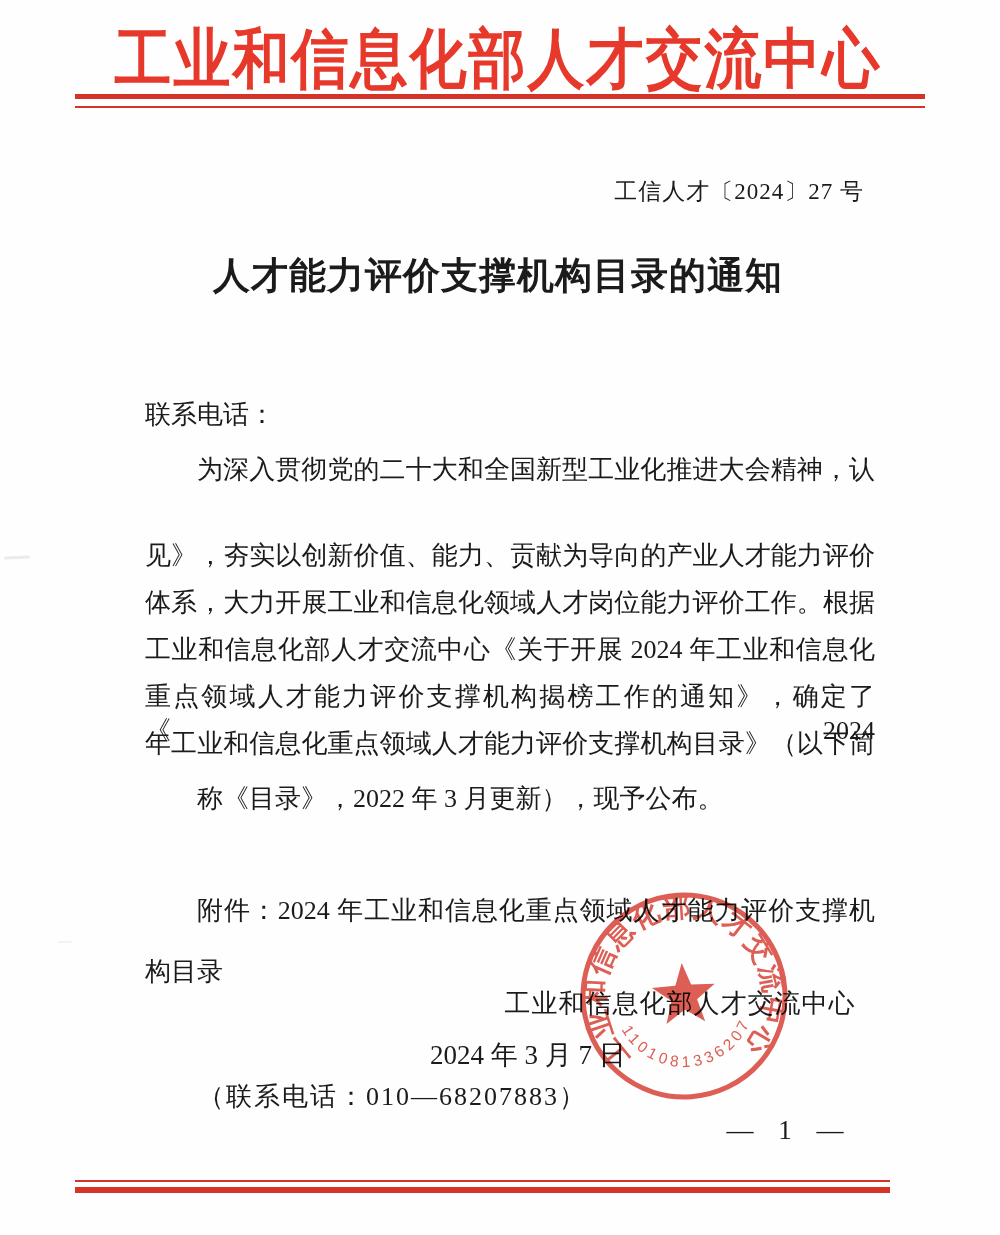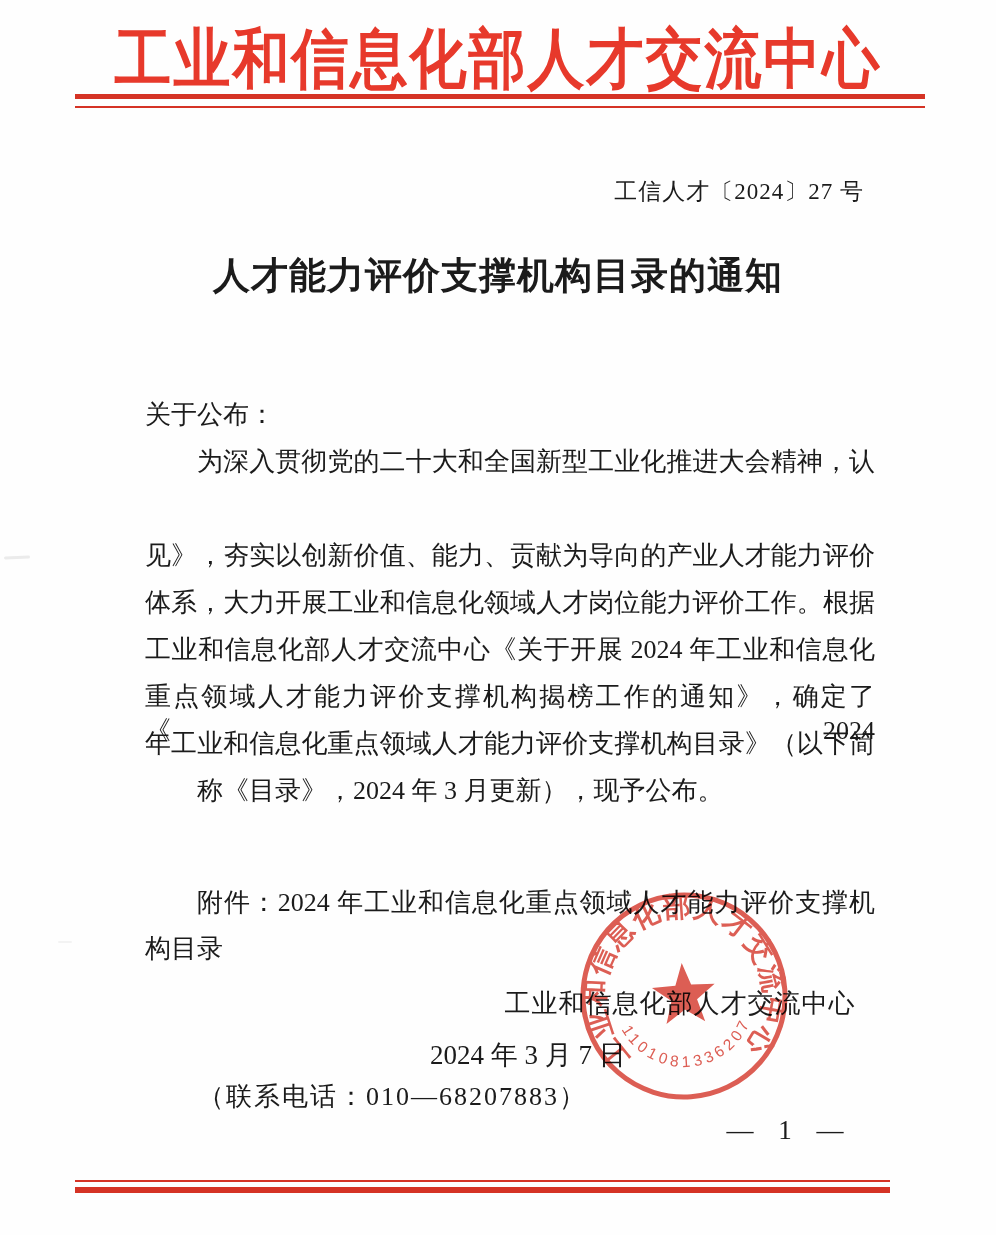--- a/index.html
+++ b/index.html
@@ -24,21 +24,21 @@
   .doc-title{
     position:absolute;top:251px;left:0;width:100%;text-align:center;
     font-weight:bold;font-size:37px;line-height:50px;letter-spacing:1px;
   }
   
   .bodyline{
     position:absolute;left:145px;width:730px;box-sizing:border-box;
     font-size:26px;line-height:34px;white-space:nowrap;
   }
   .jline{white-space:normal;text-align:justify;text-align-last:justify;}
-  .indent{padding-left:52px;}
+  .indent{padding-left:52px;margin-top:8px;}
   
   .sign-org{position:absolute;top:986px;left:430px;width:500px;text-align:center;font-size:26px;letter-spacing:1px;}
   .sign-date{position:absolute;top:1037px;left:430px;width:500px;text-align:left;font-size:27px;}
   .contact{position:absolute;top:1079px;left:198px;font-size:26px;letter-spacing:2px;}
   .pageno{position:absolute;top:1115px;left:700px;width:170px;text-align:center;font-size:27px;word-spacing:18px;}
   
   .seal{
     position:absolute;left:577px;top:889px;width:214px;height:214px;
     mix-blend-mode:multiply;opacity:0.88;transform:rotate(-4deg);pointer-events:none;
   }
@@ -59,33 +59,33 @@
 
   <div class="rule rule-top-thick"></div>
   <div class="rule rule-top-thin"></div>
 
   <div class="doc-number">工信人才〔2024〕27 号</div>
 
   <div class="doc-title">
     <div>人才能力评价支撑机构目录的通知</div>
   </div>
 
-  <div class="bodyline" style="top:398px">关于公布：</div>
+  <div class="bodyline" style="top:398px">联系电话：</div>
 
   <div class="bodyline jline indent" style="top:445px">为深入贯彻党的二十大和全国新型工业化推进大会精神，认</div>
   <div class="bodyline jline" style="top:539px">见》，夯实以创新价值、能力、贡献为导向的产业人才能力评价</div>
   <div class="bodyline jline" style="top:586px">体系，大力开展工业和信息化领域人才岗位能力评价工作。根据</div>
   <div class="bodyline jline" style="top:633px">工业和信息化部人才交流中心《关于开展 2024 年工业和信息化</div>
   <div class="bodyline jline" style="top:680px">重点领域人才能力评价支撑机构揭榜工作的通知》，确定了《2024</div>
   <div class="bodyline jline" style="top:727px">年工业和信息化重点领域人才能力评价支撑机构目录》（以下简</div>
-  <div class="bodyline indent" style="top:774px">称《目录》，2024 年 3 月更新），现予公布。</div>
+  <div class="bodyline indent" style="top:774px">称《目录》，2022 年 3 月更新），现予公布。</div>
 
 
   <div class="bodyline jline indent" style="top:886px">附件：2024 年工业和信息化重点领域人才能力评价支撑机</div>
-  <div class="bodyline" style="top:932px">构目录</div>
+  <div class="bodyline" style="top:955px">构目录</div>
 
   <div class="sign-org">工业和信息化部人才交流中心</div>
   <div class="sign-date">2024 年 3 月 7 日</div>
 
   <div class="contact">（联系电话：010—68207883）</div>
 
   <div class="pageno">— 1 —</div>
 
   <div class="rule rule-bottom-thin"></div>
   <div class="rule rule-bottom-thick"></div>

